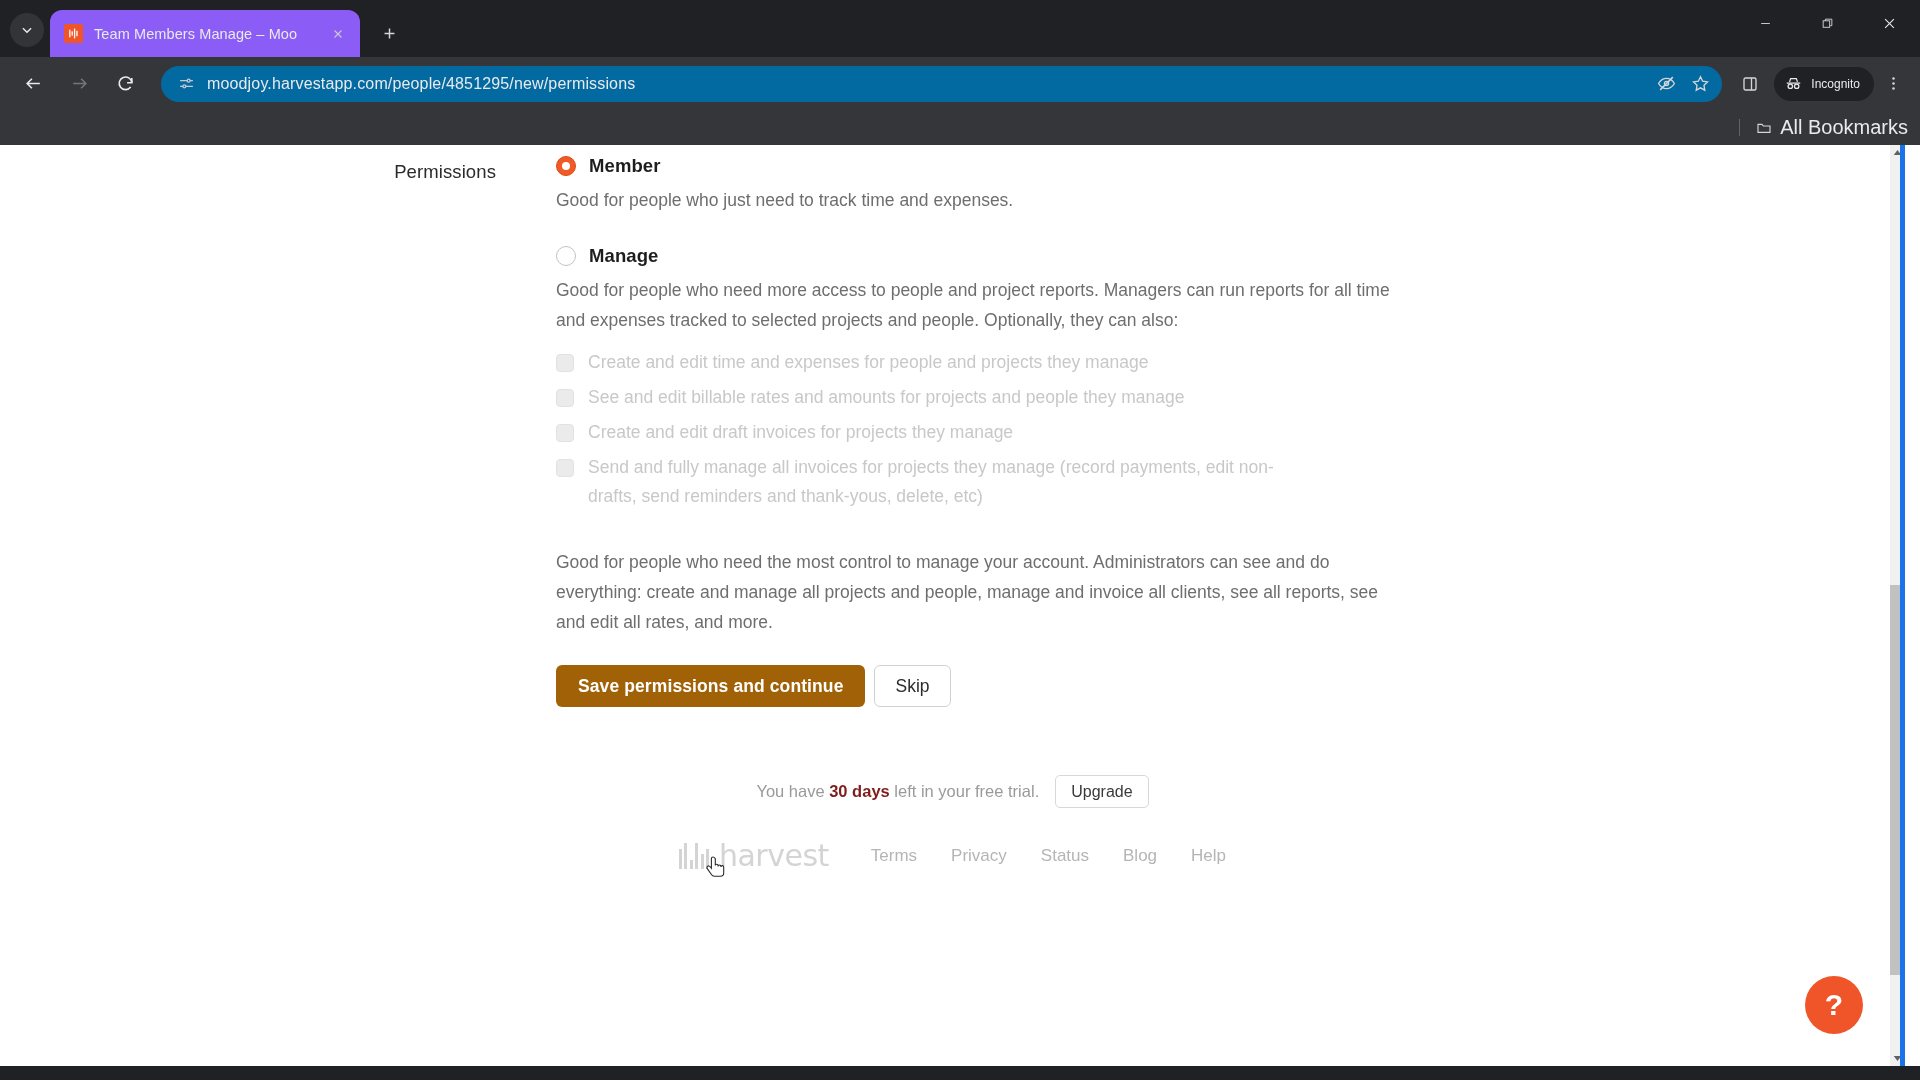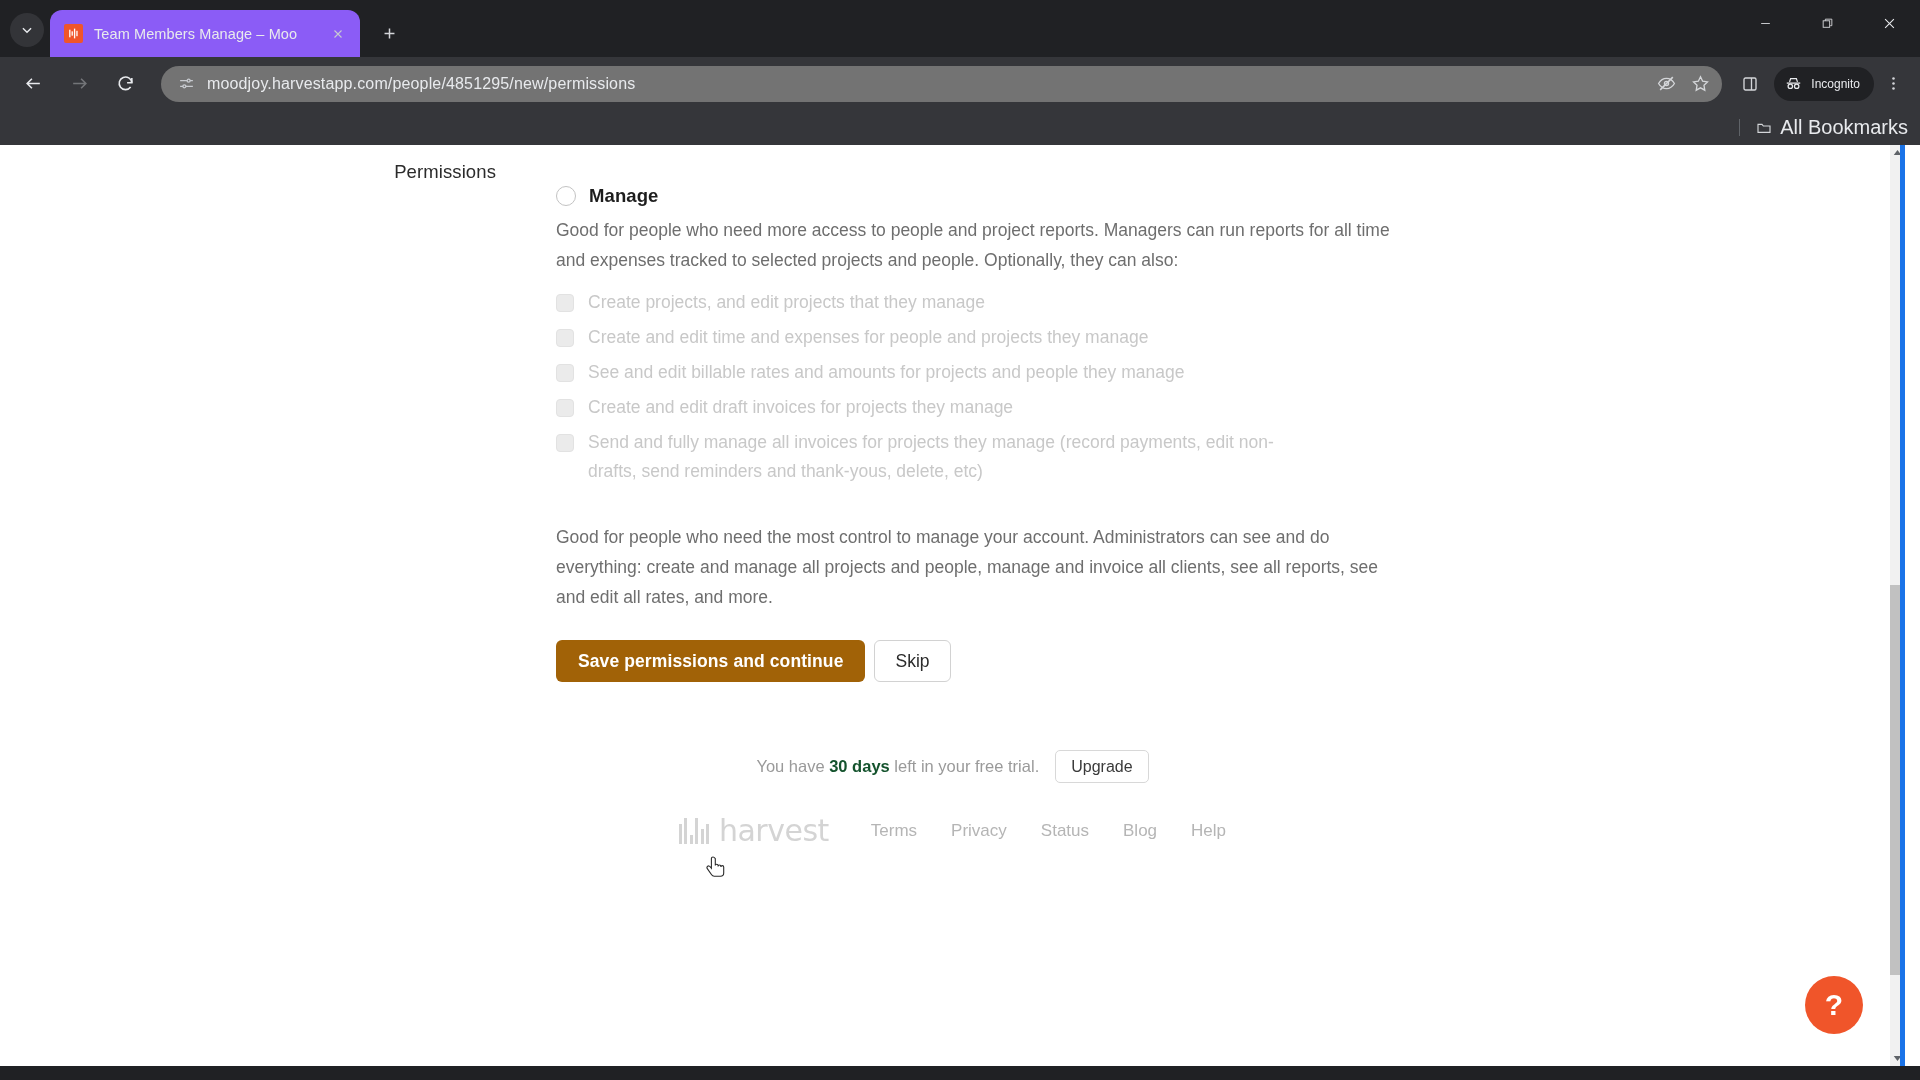--- a/index.html
+++ b/index.html
@@ -70,21 +70,21 @@
   }
   .nav-btn {
     width:36px; height:36px; border-radius:50%;
     display:flex; align-items:center; justify-content:center;
     margin:0 5px; flex:none;
   }
   .nav-btn svg { width:19px; height:19px; }
   .nav-btn.fwd { opacity:0.35; }
 
   .omnibox {
-    flex:1; height:36px; background:#737373;
+    flex:1; height:36px; background:#0369a1;
     border-radius:18px; display:flex; align-items:center;
     padding:0 6px 0 0; margin-left:13px; margin-right:4px;
     position:relative;
   }
   .omni-icon {
     width:30px; height:30px; margin-left:10px; margin-right:6px;
     display:flex; align-items:center; justify-content:center; flex:none;
   }
   .omni-icon svg { width:17px; height:17px; }
   .omni-url {
@@ -202,21 +202,21 @@
     padding:0 20px; height:42px; border-radius:6px;
     border:1px solid #d2d2d2; margin-left:9px;
     display:flex; align-items:center;
   }
 
   .trial {
     display:flex; align-items:center; justify-content:center;
     margin-top:68px;
   }
   .trial-text { font-size:16.5px; color:#9a9a9a; }
-  .trial-text b { color:#14532d; font-weight:bold; }
+  .trial-text b { color:#7f1d1d; font-weight:bold; }
   .btn-upgrade {
     margin-left:16px; background:#ffffff; color:#3a3a3a;
     font-size:16px; padding:0 15px; height:33px;
     border-radius:5px; border:1px solid #d8d8d8;
     display:flex; align-items:center;
   }
 
   .footer {
     display:flex; align-items:center; justify-content:center;
     margin-top:30px;
@@ -410,35 +410,38 @@
 
   <div class="viewport">
     <div class="page">
       <div class="content">
 
         <div class="form-row">
           <div class="form-label">Permissions</div>
 
           <div class="form-field">
 
+            <div class="opt">
+              <div class="opt-head">
+                <span class="radio checked"></span>
+                <span class="opt-title">Member</span>
+              </div>
+              <div class="opt-desc">Good for people who just need to track time and expenses.</div>
+            </div>
 
             <div class="gap-lg"></div>
 
             <div class="opt">
               <div class="opt-head">
                 <span class="radio"></span>
                 <span class="opt-title">Manage</span>
               </div>
               <div class="opt-desc">Good for people who need more access to people and project reports. Managers can run reports for all time and expenses tracked to selected projects and people. Optionally, they can also:</div>
 
               <div class="checklist">
-                <div class="chk-item">
-                  <span class="chk-box"></span>
-                  <span class="chk-label">Create projects, and edit projects that they manage</span>
-                </div>
                 <div class="chk-item">
                   <span class="chk-box"></span>
                   <span class="chk-label">Create and edit time and expenses for people and projects they manage</span>
                 </div>
                 <div class="chk-item">
                   <span class="chk-box"></span>
                   <span class="chk-label">See and edit billable rates and amounts for projects and people they manage</span>
                 </div>
                 <div class="chk-item">
                   <span class="chk-box"></span>

